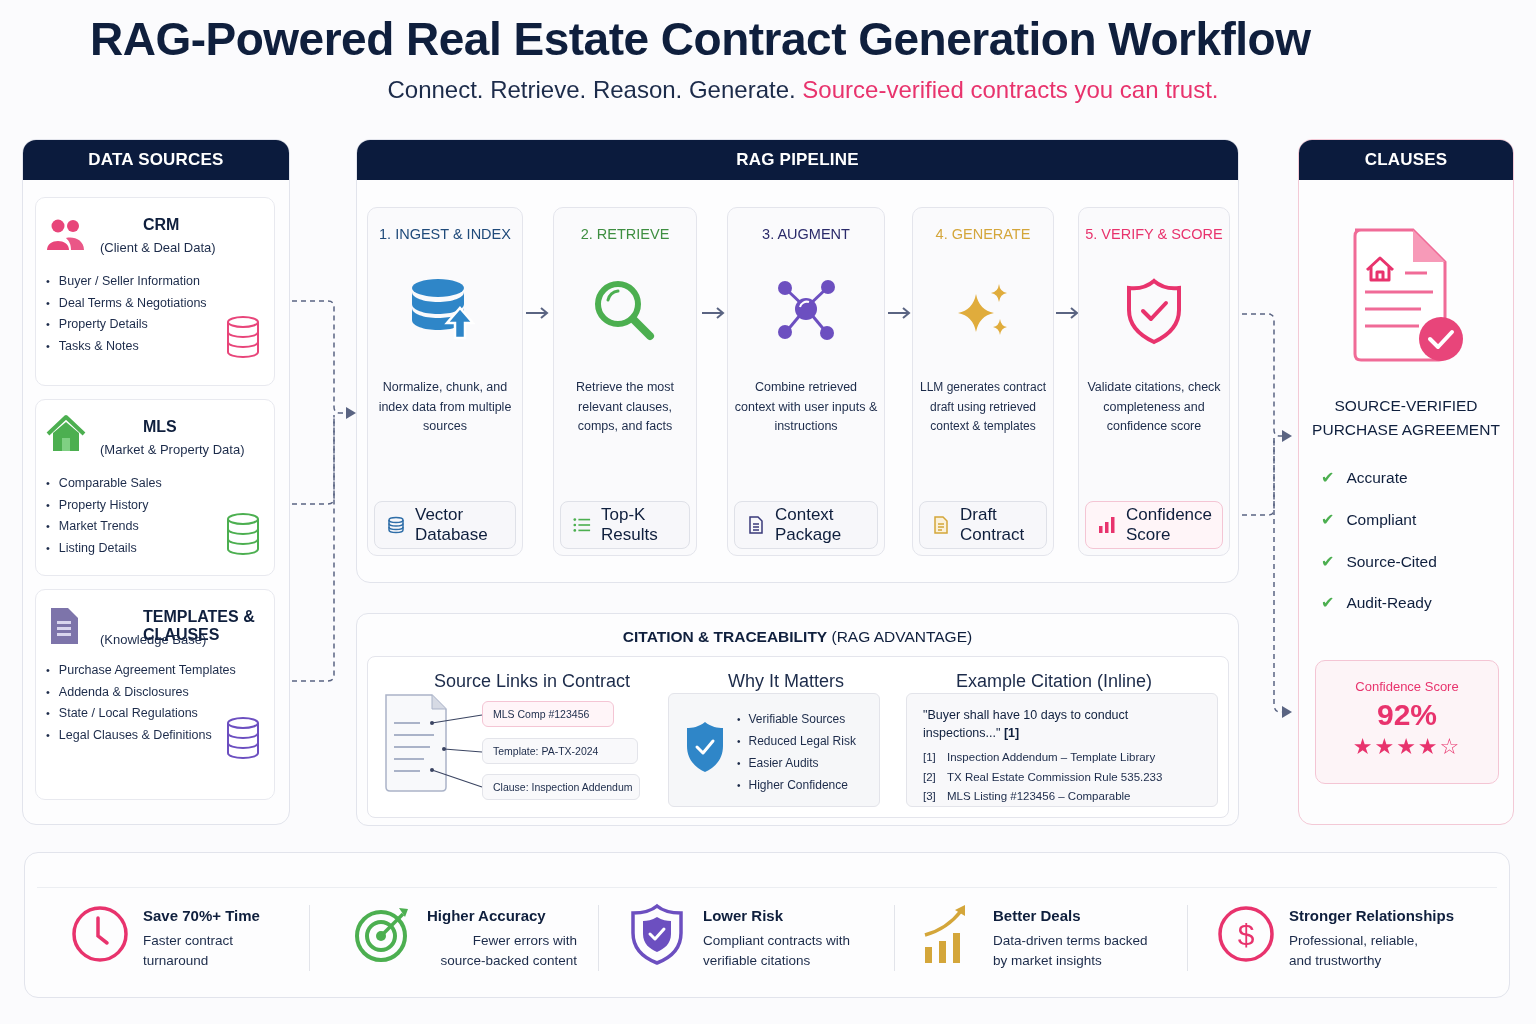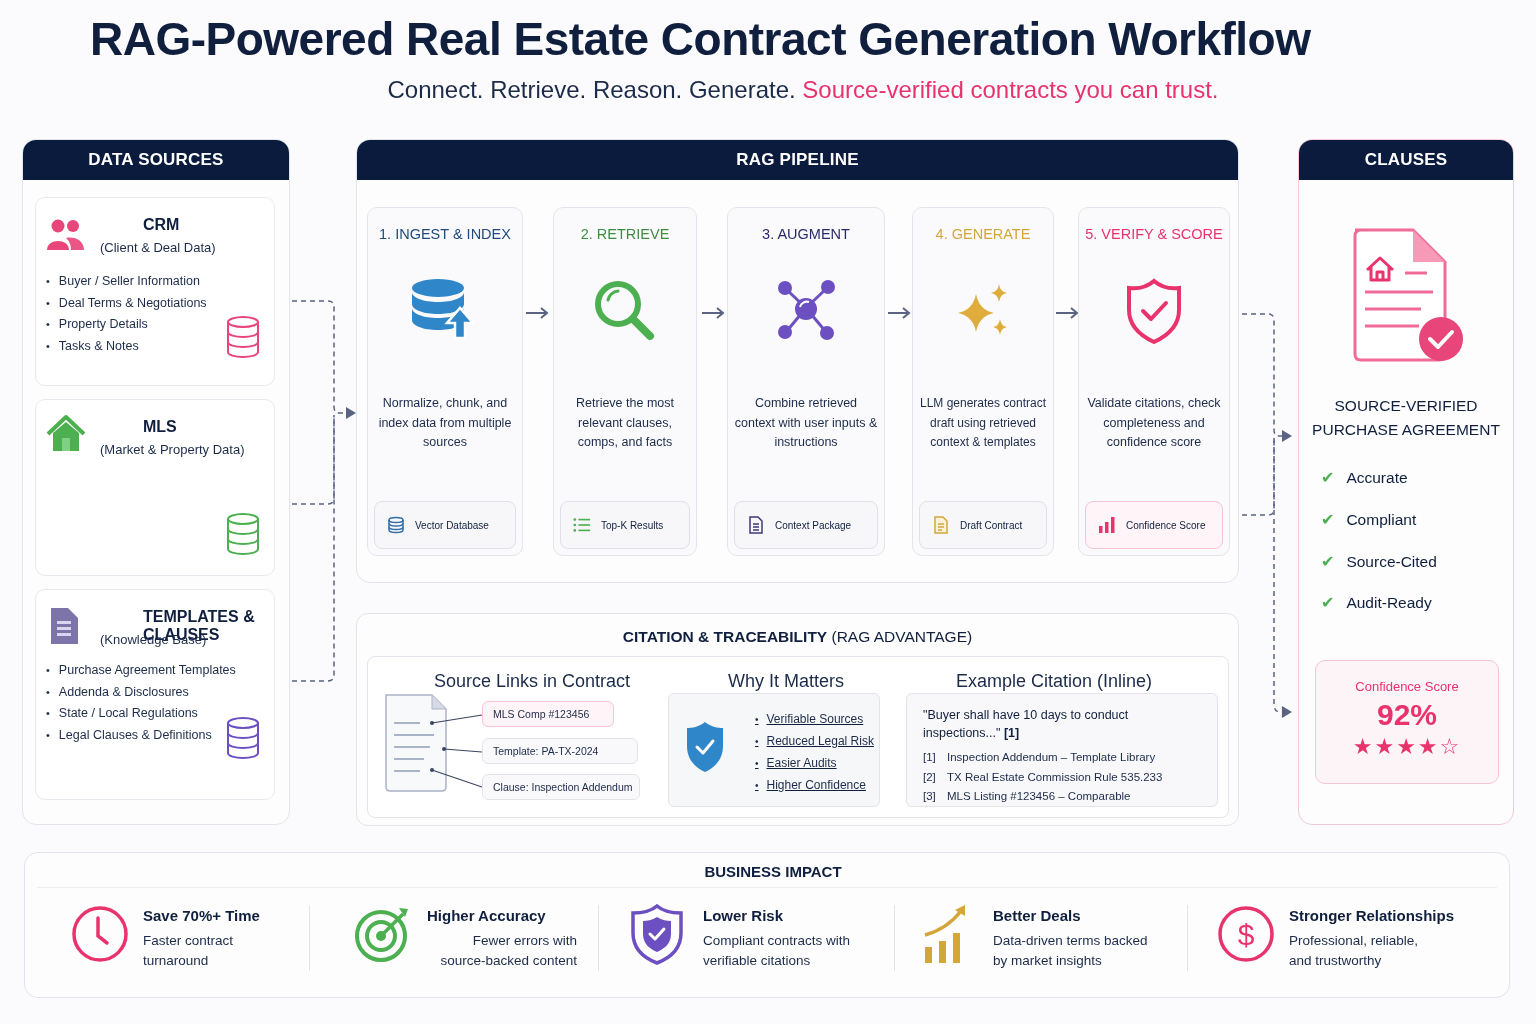--- a/index.html
+++ b/index.html
@@ -26,34 +26,34 @@
   .ds-card .sub { position: absolute; left: 64px; top: 42px; font-size: 13px; color: #1c2b4a; }
   .ds-card ul { position: absolute; left: 10px; list-style: none; }
   .ds-card li { font-size: 12.5px; color: #1c2b4a; height: 21.5px; line-height: 21.5px; }
   .ds-card li::before { content: "•"; margin-right: 9px; font-size: 11px; }
   .ds-card .db { position: absolute; right: 14px; width: 34px; height: 42px; }
 
   
   .step { position: absolute; top: 67px; height: 349px; background: #fafafc; border: 1px solid #e4e5ec; border-radius: 10px; }
   .step .st-title { position: absolute; top: 18px; left: 0; right: 0; text-align: center; font-size: 14.5px; font-weight: 500; }
   .step .st-icon { position: absolute; top: 68px; left: 50%; transform: translateX(-50%); width: 70px; height: 70px; }
-  .step .st-desc { position: absolute; top: 170px; left: 6px; right: 6px; text-align: center; font-size: 12.5px; line-height: 19.5px; color: #1c2b4a; margin-top: 16px; }
-  .step .st-out { position: absolute; bottom: 6px; left: 6px; right: 6px; height: 48px; background: #f7f7fa; border: 1px solid #dfe1e8; border-radius: 8px; display: flex; align-items: center; padding-left: 12px; gap: 10px; font-size: 10px; font-weight: 500; color: #0f1f3d; }
+  .step .st-desc { position: absolute; top: 170px; left: 6px; right: 6px; text-align: center; font-size: 12.5px; line-height: 19.5px; color: #1c2b4a; }
+  .step .st-out { position: absolute; bottom: 6px; left: 6px; right: 6px; height: 48px; background: #f7f7fa; border: 1px solid #dfe1e8; border-radius: 8px; display: flex; align-items: center; padding-left: 12px; gap: 10px; font-size: 17px; font-weight: 500; color: #0f1f3d; }
   .step .st-out svg { width: 18px; height: 18px; flex: none; }
   .arrow { position: absolute; top: 166px; width: 26px; height: 14px; }
 
   
   #cite-panel { position: absolute; left: 356px; top: 613px; width: 883px; height: 213px; background: #fdfdfe; border: 1px solid #e2e4ec; border-radius: 12px; }
   #cite-title { position: absolute; top: 14px; left: 0; right: 0; text-align: center; font-size: 15.5px; color: #0f1f3d; }
   #cite-title b { font-weight: 700; }
   #cite-inner { position: absolute; left: 10px; top: 42px; width: 862px; height: 162px; border: 1px solid #e4e5ec; border-radius: 8px; background: #fff; }
   .col-title { position: absolute; top: 14px; font-size: 18px; color: #1c2b4a; }
   .link-chip { position: absolute; height: 26px; border: 1px solid #e3e4ea; border-radius: 6px; background: #f9f9fb; font-size: 10.5px; color: #1c2b4a; display: flex; align-items: center; padding-left: 10px; }
   #why-box { position: absolute; left: 300px; top: 36px; width: 212px; height: 114px; background: #f6f7f9; border: 1px solid #e3e4ea; border-radius: 6px; }
-  #why-box ul { position: absolute; left: 86px; top: 14px; list-style: none; text-decoration: underline; }
+  #why-box ul { position: absolute; left: 68px; top: 14px; list-style: none; }
   #why-box li { font-size: 12px; color: #1c2b4a; height: 22px; line-height: 22px; }
   #why-box li::before { content: "•"; margin-right: 8px; font-size: 10px; }
   #ex-box { position: absolute; left: 538px; top: 36px; width: 312px; height: 114px; background: #f8f8fa; border: 1px solid #e3e4ea; border-radius: 6px; padding: 12px 16px; }
   #ex-quote { font-size: 12.5px; color: #0f1f3d; line-height: 18px; }
   #ex-quote b { font-weight: 700; }
   .ex-ref { font-size: 11.5px; color: #1c2b4a; height: 19.5px; line-height: 19.5px; display: flex; }
   .ex-ref .num { width: 24px; }
   #ex-refs { margin-top: 6px; }
 
   
@@ -119,20 +119,26 @@
   <div class="ds-card" style="top:259px;height:177px;">
     <div class="icon" style="top:14px;">
       <svg viewBox="0 0 40 40" width="40" height="40">
         <path d="M2 20 L20 3 L38 20" fill="none" stroke="#4caf50" stroke-width="4" stroke-linejoin="round"></path>
         <path d="M7 19 L20 8 L33 19 V37 H7 Z" fill="#4caf50"></path>
         <rect x="16" y="24" width="8" height="13" fill="#7fd083"></rect>
       </svg>
     </div>
     <div class="name">MLS</div>
     <div class="sub">(Market &amp; Property Data)</div>
+    <ul style="top:73px;">
+      <li>Comparable Sales</li>
+      <li>Property History</li>
+      <li>Market Trends</li>
+      <li>Listing Details</li>
+    </ul>
     <div class="db" style="top:113px;">
       <svg viewBox="0 0 34 42" width="34" height="42" fill="none" stroke="#4caf50" stroke-width="2">
         <ellipse cx="17" cy="6" rx="15" ry="5"></ellipse>
         <path d="M2 6 V36 C2 39 9 41 17 41 C25 41 32 39 32 36 V6"></path>
         <path d="M2 16 C2 19 9 21 17 21 C25 21 32 19 32 16"></path>
         <path d="M2 26 C2 29 9 31 17 31 C25 31 32 29 32 26"></path>
       </svg>
     </div>
   </div>
 
@@ -429,21 +435,20 @@
       <span>Audit-Ready</span>
     </div>
   <div id="conf-box">
     <div id="conf-label">Confidence Score</div>
     <div id="conf-value">92%</div>
     <div id="conf-stars">★★★★☆</div>
   </div>
 </div>
 
 <div id="biz-panel">
-  <div id="biz-title">BUSINESS IMPACT</div>
   <div id="biz-title-line"></div>
 
   <div class="biz-item" style="left:46px;width:240px;">
     <svg class="bi-icon" viewBox="0 0 58 62">
       <circle cx="29" cy="31" r="26" fill="none" stroke="#e8336d" stroke-width="3.5"></circle>
       <path d="M27 15 V33 L36 40" fill="none" stroke="#e8336d" stroke-width="3.5" stroke-linecap="round"></path>
     </svg>
     <div class="bi-title">Save 70%+ Time</div>
     <div class="bi-desc" style="width:120px;">Faster contract turnaround</div>
   </div>

